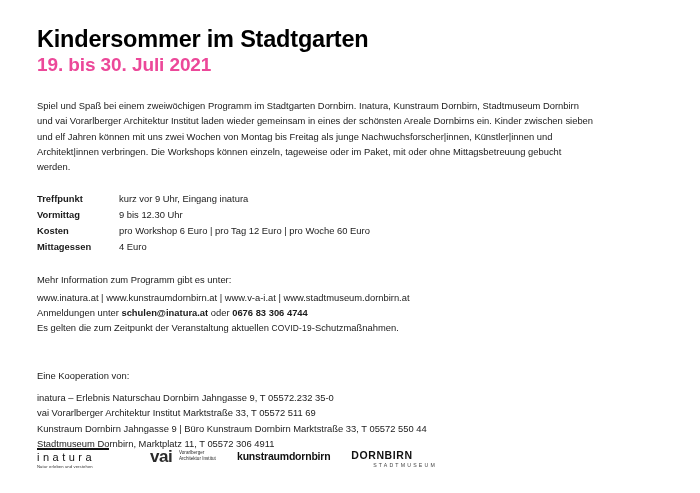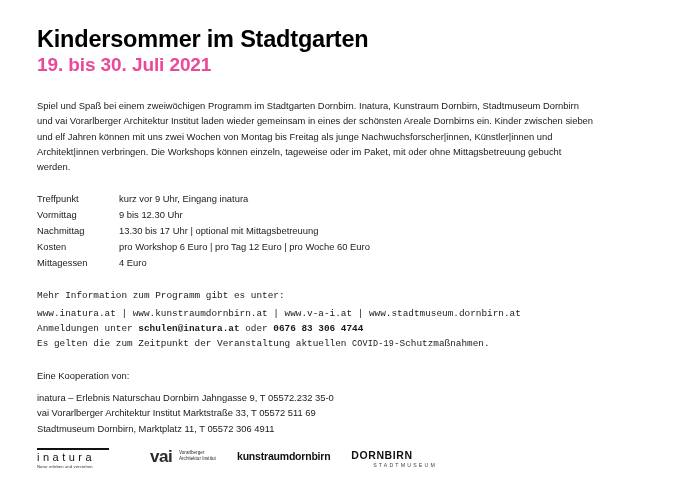--- a/index.html
+++ b/index.html
@@ -55,30 +55,29 @@
     border-collapse: collapse;
     margin: 0 0 16px 0;
     font-size: 9.4px;
   }
   table.details td {
     padding: 0 0 2.5px 0;
     vertical-align: top;
     line-height: 1.42;
   }
   table.details td.label {
-    font-weight: normal;
+    font-weight: bold;
     width: 76px;
     padding-right: 6px;
     white-space: nowrap;
   }
   .info-block {
     font-size: 9.4px;
     line-height: 1.62;
     margin: 0 0 0 0;
-    font-family: Liberation Mono, monospace;
   }
   .info-block .spacer-line {
     margin-bottom: 3px;
   }
   .info-block strong {
     font-weight: bold;
   }
   .smallcaps {
     font-size: 8.4px;
     letter-spacing: 0.2px;
@@ -190,24 +189,20 @@
 
     <table class="details">
       <tbody>
           <tr>
         <td class="label">Treffpunkt</td>
         <td class="value">kurz vor 9 Uhr, Eingang inatura</td>
       </tr>
       <tr>
         <td class="label">Vormittag</td>
         <td class="value">9 bis 12.30 Uhr</td>
-      </tr>
-      <tr>
-        <td class="label">Nachmittag</td>
-        <td class="value">13.30 bis 17 Uhr | optional mit Mittagsbetreuung</td>
       </tr>
       <tr>
         <td class="label">Kosten</td>
         <td class="value">pro Workshop 6 Euro | pro Tag 12 Euro | pro Woche 60 Euro</td>
       </tr>
       <tr>
         <td class="label">Mittagessen</td>
         <td class="value">4 Euro</td>
       </tr>
     </tbody>
@@ -222,20 +217,21 @@
       <div>
         <span>Es gelten die zum Zeitpunkt der Veranstaltung aktuellen </span><span class="smallcaps">COVID-19</span><span>-Schutzmaßnahmen.</span>
       </div>
     </div>
   </div>
 
   <div class="coop">
     <div class="heading">Eine Kooperation von:</div>
     <div>inatura – Erlebnis Naturschau Dornbirn   Jahngasse 9, T 05572.232 35-0</div>
     <div>vai Vorarlberger Architektur Institut   Marktstraße 33, T 05572 511 69</div>
+    <div>Kunstraum Dornbirn   Jahngasse 9 | Büro Kunstraum Dornbirn   Marktstraße 33, T 05572 550 44</div>
     <div>Stadtmuseum Dornbirn, Marktplatz 11, T 05572 306 4911</div>
   </div>
 
   <div class="logos">
     <div class="logo logo-inatura">
       <div class="main">inatura</div>
       <div class="sub">Natur erleben und verstehen</div>
     </div>
     <div class="logo logo-vai">
       <div class="vai-mark">vai</div>

